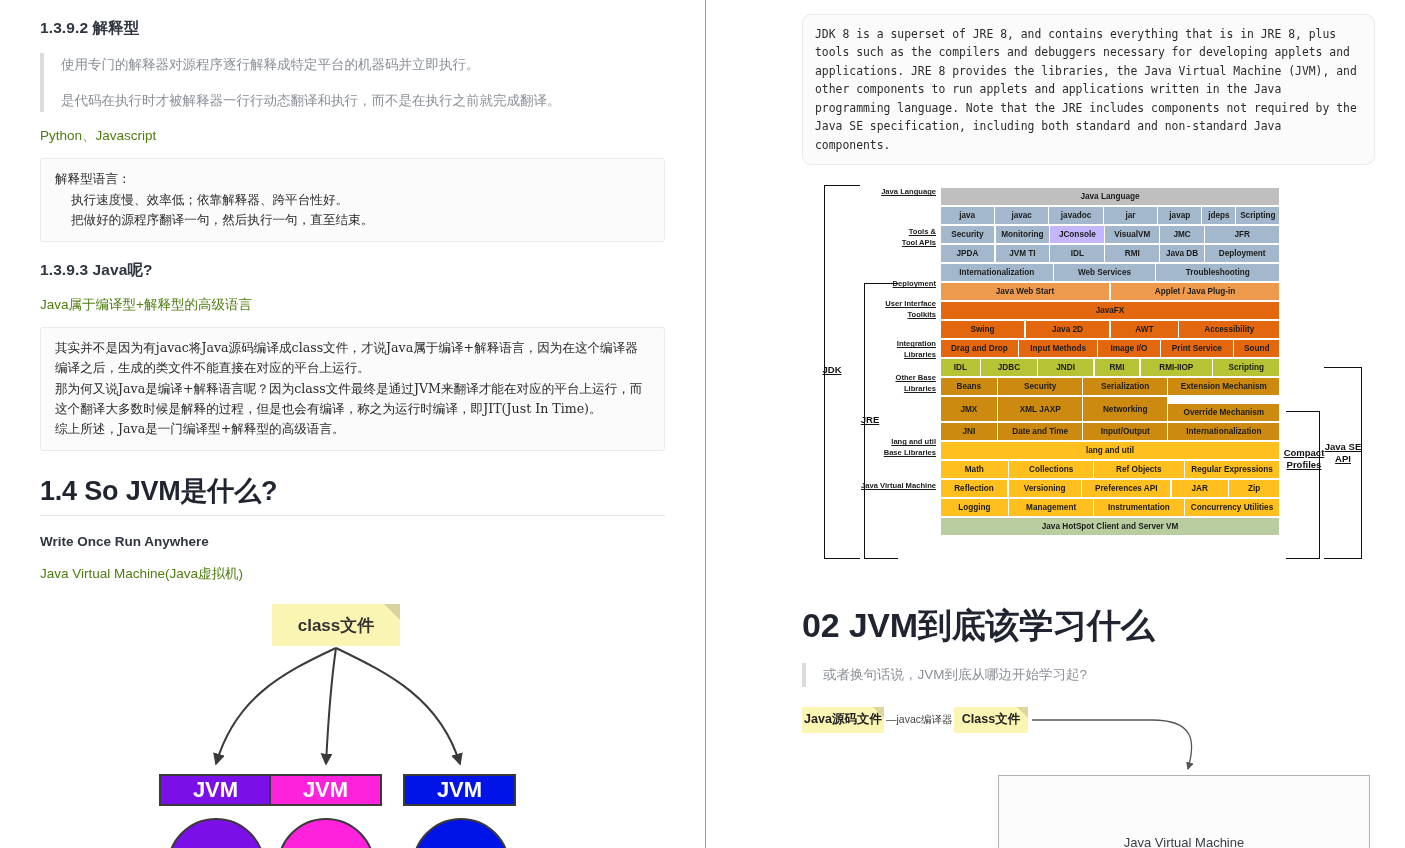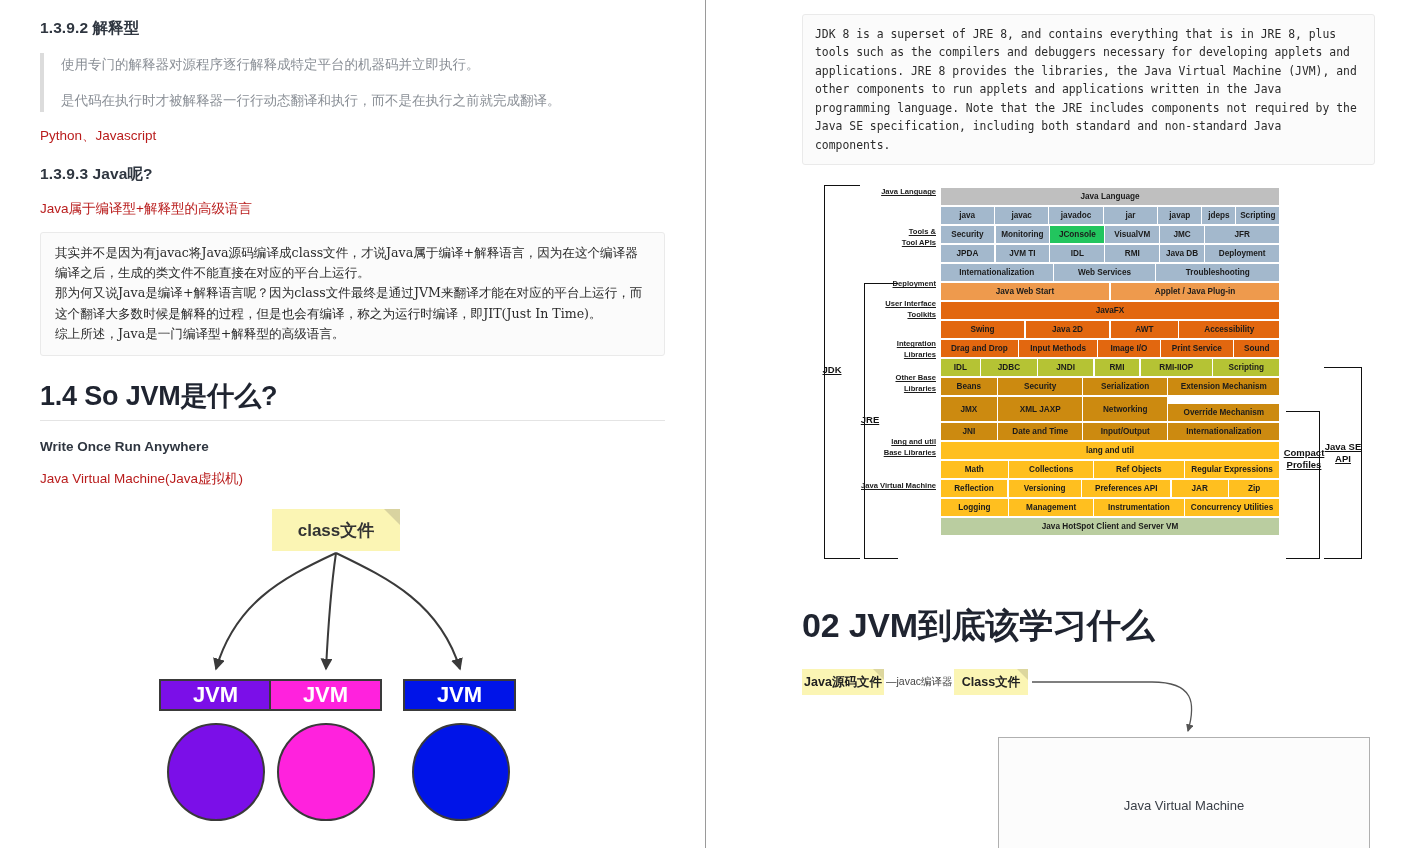--- a/index.html
+++ b/index.html
@@ -27,21 +27,21 @@
   }
   h3.doc-h3 {
     font-size: 15.5px; font-weight: bold; color: #2f3640;
     margin: 6px 0 14px 0; letter-spacing: .1px;
   }
   h2.doc-h2 {
     font-size: 27px; font-weight: bold; color: #1f2430;
     margin: 22px 0 6px 0; letter-spacing: -.2px;
   }
   .h2-rule { height: 1px; background: #e4e4e4; margin: 0 0 16px 0; }
-  p.doc-p { font-size: 13.5px; color: #b91c1c; margin: 12px 0; line-height: 1.5; }
+  p.doc-p { font-size: 13.5px; color: #4d7c0f; margin: 12px 0; line-height: 1.5; }
   p.doc-p.bold { font-weight: bold; color: #2f3640; }
 
   blockquote.doc-quote {
     margin: 8px 0 14px 0; padding: 2px 0 2px 17px;
     border-left: 4px solid #dcdcdc;
   }
   blockquote.doc-quote p {
     margin: 0 0 16px 0; font-size: 13.5px; color: #8a8f96; line-height: 1.45;
   }
   blockquote.doc-quote p:last-child { margin-bottom: 0; }
@@ -77,21 +77,21 @@
     border: 2px solid #3a3a3a; color: #ffffff; font-size: 23px;
     display: flex; align-items: center; justify-content: center;
   }
 
   
   .right-col {
     position: absolute; left: 706px; top: 0; width: 699px; height: 848px;
     padding: 14px 30px 0 96px;
   }
   pre.code-block-mono {
-    background: #fbfbfb; border: 1px solid #eaeaea; border-radius: 3px;
+    background: #fbfbfb; border: 1px solid #eaeaea; border-radius: 9px;
     padding: 10px 12px; margin: 0;
     font-family: "DejaVu Sans Mono", "Liberation Mono", monospace;
     font-size: 11.4px; line-height: 1.62; color: #2b2b2b;
     white-space: pre-wrap; word-break: break-word;
   }
   h2.sec-h2 {
     font-size: 34px; font-weight: bold; color: #1f2430;
     margin: 24px 0 6px 0; letter-spacing: -.2px;
   }
 
@@ -153,20 +153,23 @@
 
     <h3 class="doc-h3">1.3.9.2 解释型</h3>
 
     <blockquote class="doc-quote">
       <p>使用专门的解释器对源程序逐行解释成特定平台的机器码并立即执行。</p>
       <p>是代码在执行时才被解释器一行行动态翻译和执行，而不是在执行之前就完成翻译。</p>
     </blockquote>
 
     <p class="doc-p">Python、Javascript</p>
 
+    <pre class="code-block">解释型语言：
+    执行速度慢、效率低；依靠解释器、跨平台性好。
+    把做好的源程序翻译一句，然后执行一句，直至结束。</pre>
 
     <h3 class="doc-h3" style="margin-top:18px;">1.3.9.3 Java呢?</h3>
 
     <p class="doc-p">Java属于编译型+解释型的高级语言</p>
 
     <pre class="code-block">其实并不是因为有javac将Java源码编译成class文件，才说Java属于编译+解释语言，因为在这个编译器编译之后，生成的类文件不能直接在对应的平台上运行。
 那为何又说Java是编译+解释语言呢？因为class文件最终是通过JVM来翻译才能在对应的平台上运行，而这个翻译大多数时候是解释的过程，但是也会有编译，称之为运行时编译，即JIT(Just In Time)。
 综上所述，Java是一门编译型+解释型的高级语言。</pre>
 
     <h2 class="doc-h2">1.4 So JVM是什么?</h2>
@@ -239,21 +242,21 @@
             <div class="jdk-cell" style="flex-grow: 2; flex-basis: 0px; background: rgb(163, 184, 204);">javac</div>
             <div class="jdk-cell" style="flex-grow: 2; flex-basis: 0px; background: rgb(163, 184, 204);">javadoc</div>
             <div class="jdk-cell" style="flex-grow: 2; flex-basis: 0px; background: rgb(163, 184, 204);">jar</div>
             <div class="jdk-cell" style="flex-grow: 1.6; flex-basis: 0px; background: rgb(163, 184, 204);">javap</div>
             <div class="jdk-cell" style="flex-grow: 1.2; flex-basis: 0px; background: rgb(163, 184, 204);">jdeps</div>
             <div class="jdk-cell" style="flex-grow: 1.6; flex-basis: 0px; background: rgb(163, 184, 204);">Scripting</div>
           </div>
           <div class="jdk-row">
             <div class="jdk-cell" style="flex-grow: 2; flex-basis: 0px; background: rgb(163, 184, 204);">Security</div>
             <div class="jdk-cell" style="flex-grow: 2; flex-basis: 0px; background: rgb(163, 184, 204);">Monitoring</div>
-            <div class="jdk-cell" style="flex-grow: 2; flex-basis: 0px; background: #22c55e; text-align: center;">JConsole</div>
+            <div class="jdk-cell" style="flex-grow: 2; flex-basis: 0px; background: #c4b5fd; text-align: center;">JConsole</div>
             <div class="jdk-cell" style="flex-grow: 2; flex-basis: 0px; background: rgb(163, 184, 204);">VisualVM</div>
             <div class="jdk-cell" style="flex-grow: 1.6; flex-basis: 0px; background: rgb(163, 184, 204);">JMC</div>
             <div class="jdk-cell" style="flex-grow: 2.8; flex-basis: 0px; background: rgb(163, 184, 204);">JFR</div>
           </div>
           <div class="jdk-row">
             <div class="jdk-cell" style="flex-grow: 2; flex-basis: 0px; background: rgb(163, 184, 204);">JPDA</div>
             <div class="jdk-cell" style="flex-grow: 2; flex-basis: 0px; background: rgb(163, 184, 204);">JVM TI</div>
             <div class="jdk-cell" style="flex-grow: 2; flex-basis: 0px; background: rgb(163, 184, 204);">IDL</div>
             <div class="jdk-cell" style="flex-grow: 2; flex-basis: 0px; background: rgb(163, 184, 204);">RMI</div>
             <div class="jdk-cell" style="flex-grow: 1.6; flex-basis: 0px; background: rgb(163, 184, 204);">Java DB</div>
@@ -345,20 +348,23 @@
 
       <div class="bracket" style="left:484px; top:232px; width:34px; height:148px; border-left:none;"></div>
       <div class="bracket-label" style="left:478px; top:268px; width:48px;">Compact<br>Profiles</div>
 
       <div class="bracket" style="left:522px; top:188px; width:38px; height:192px; border-left:none;"></div>
       <div class="bracket-label" style="left:518px; top:262px; width:46px;">Java SE<br>API</div>
     </div>
 
     <h2 class="sec-h2">02 JVM到底该学习什么</h2>
 
+    <blockquote class="doc-quote" style="margin-top:14px;">
+      <p>或者换句话说，JVM到底从哪边开始学习起?</p>
+    </blockquote>
 
     <div class="flow-area">
       <div class="flow-note" style="left:0px; top:6px; width:82px; height:26px;">
         <span class="fold"></span>
         <span>Java源码文件</span>
       </div>
 
       <div class="flow-edge-label" style="left:84px; top:12px;">—javac编译器→</div>
 
       <div class="flow-note" style="left:152px; top:6px; width:74px; height:26px;">

